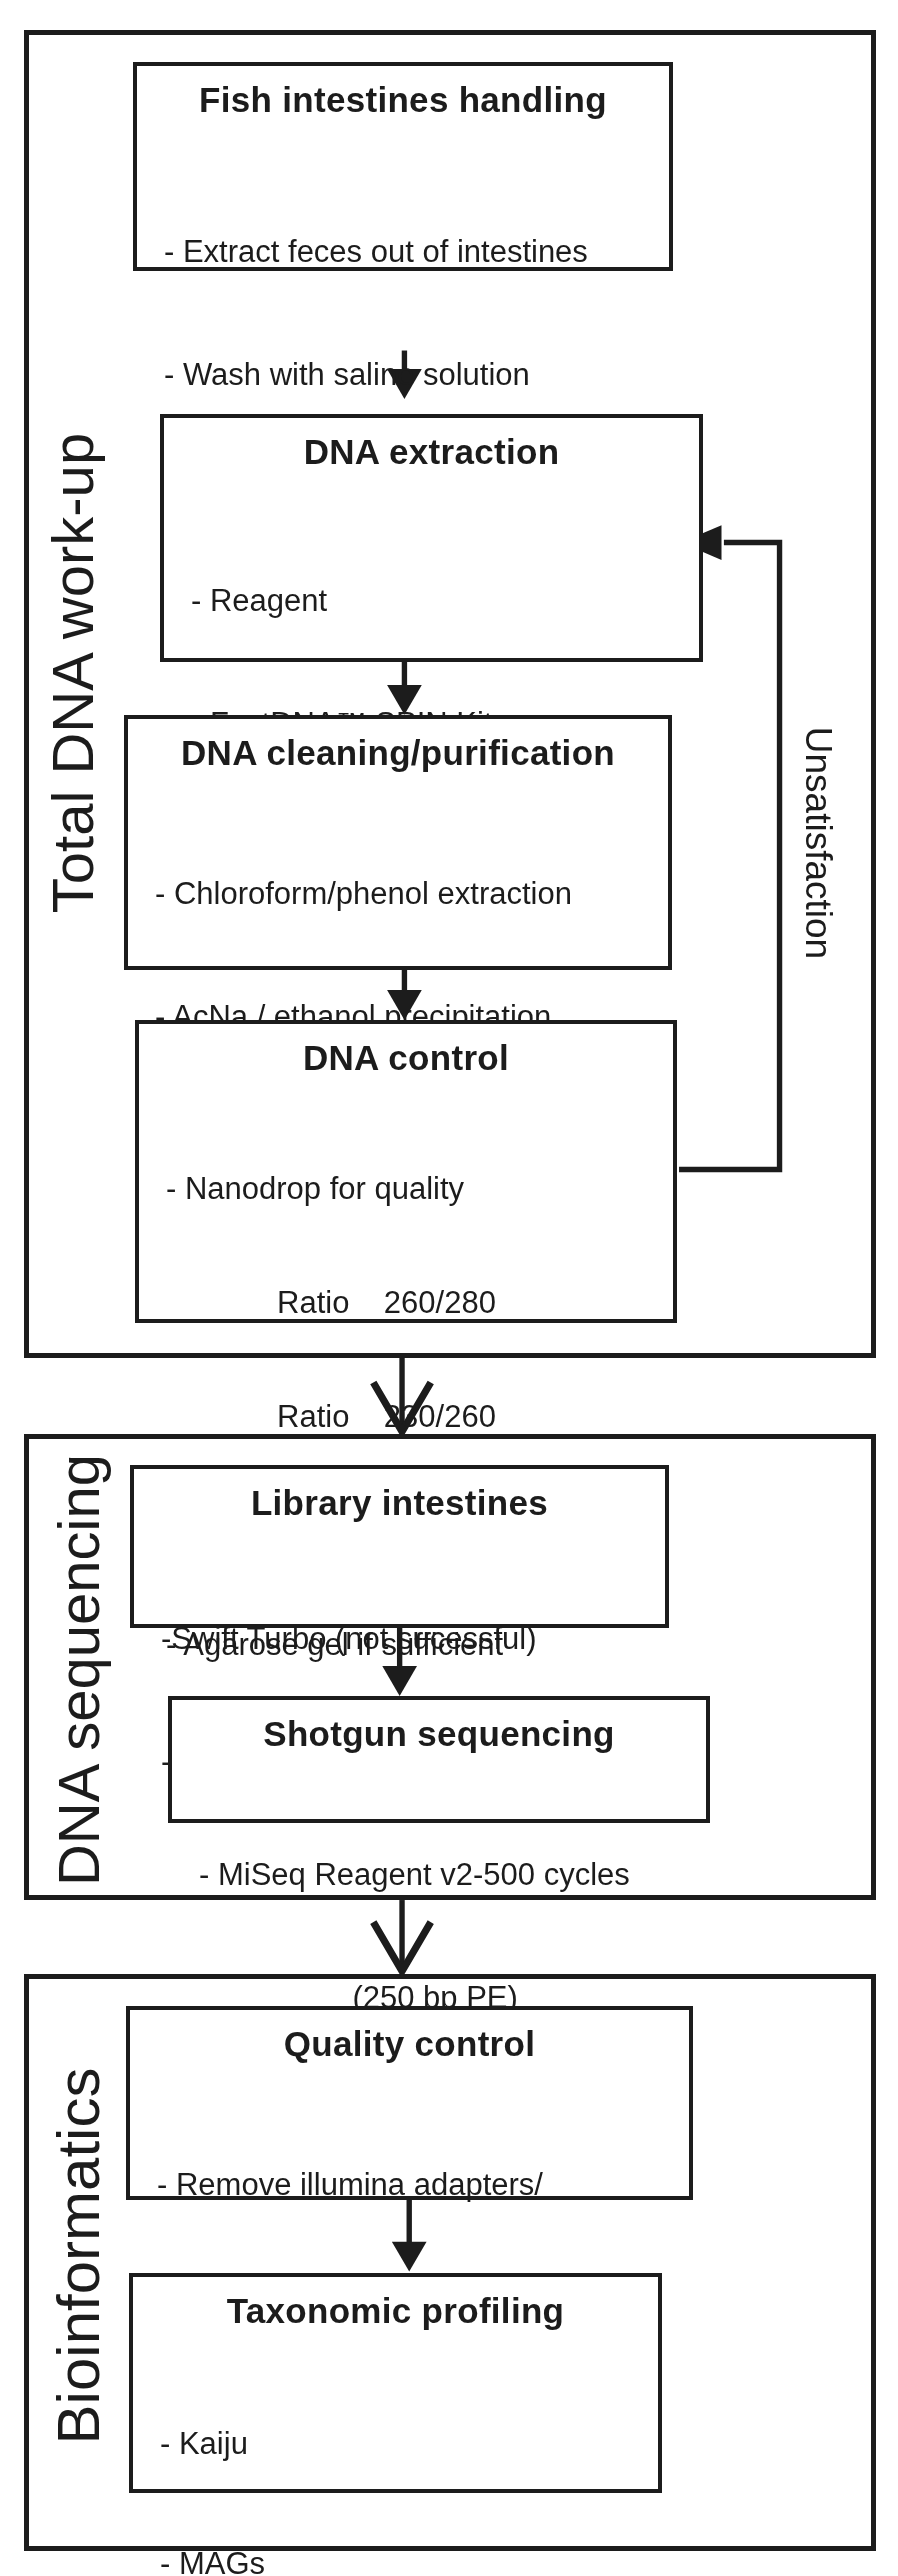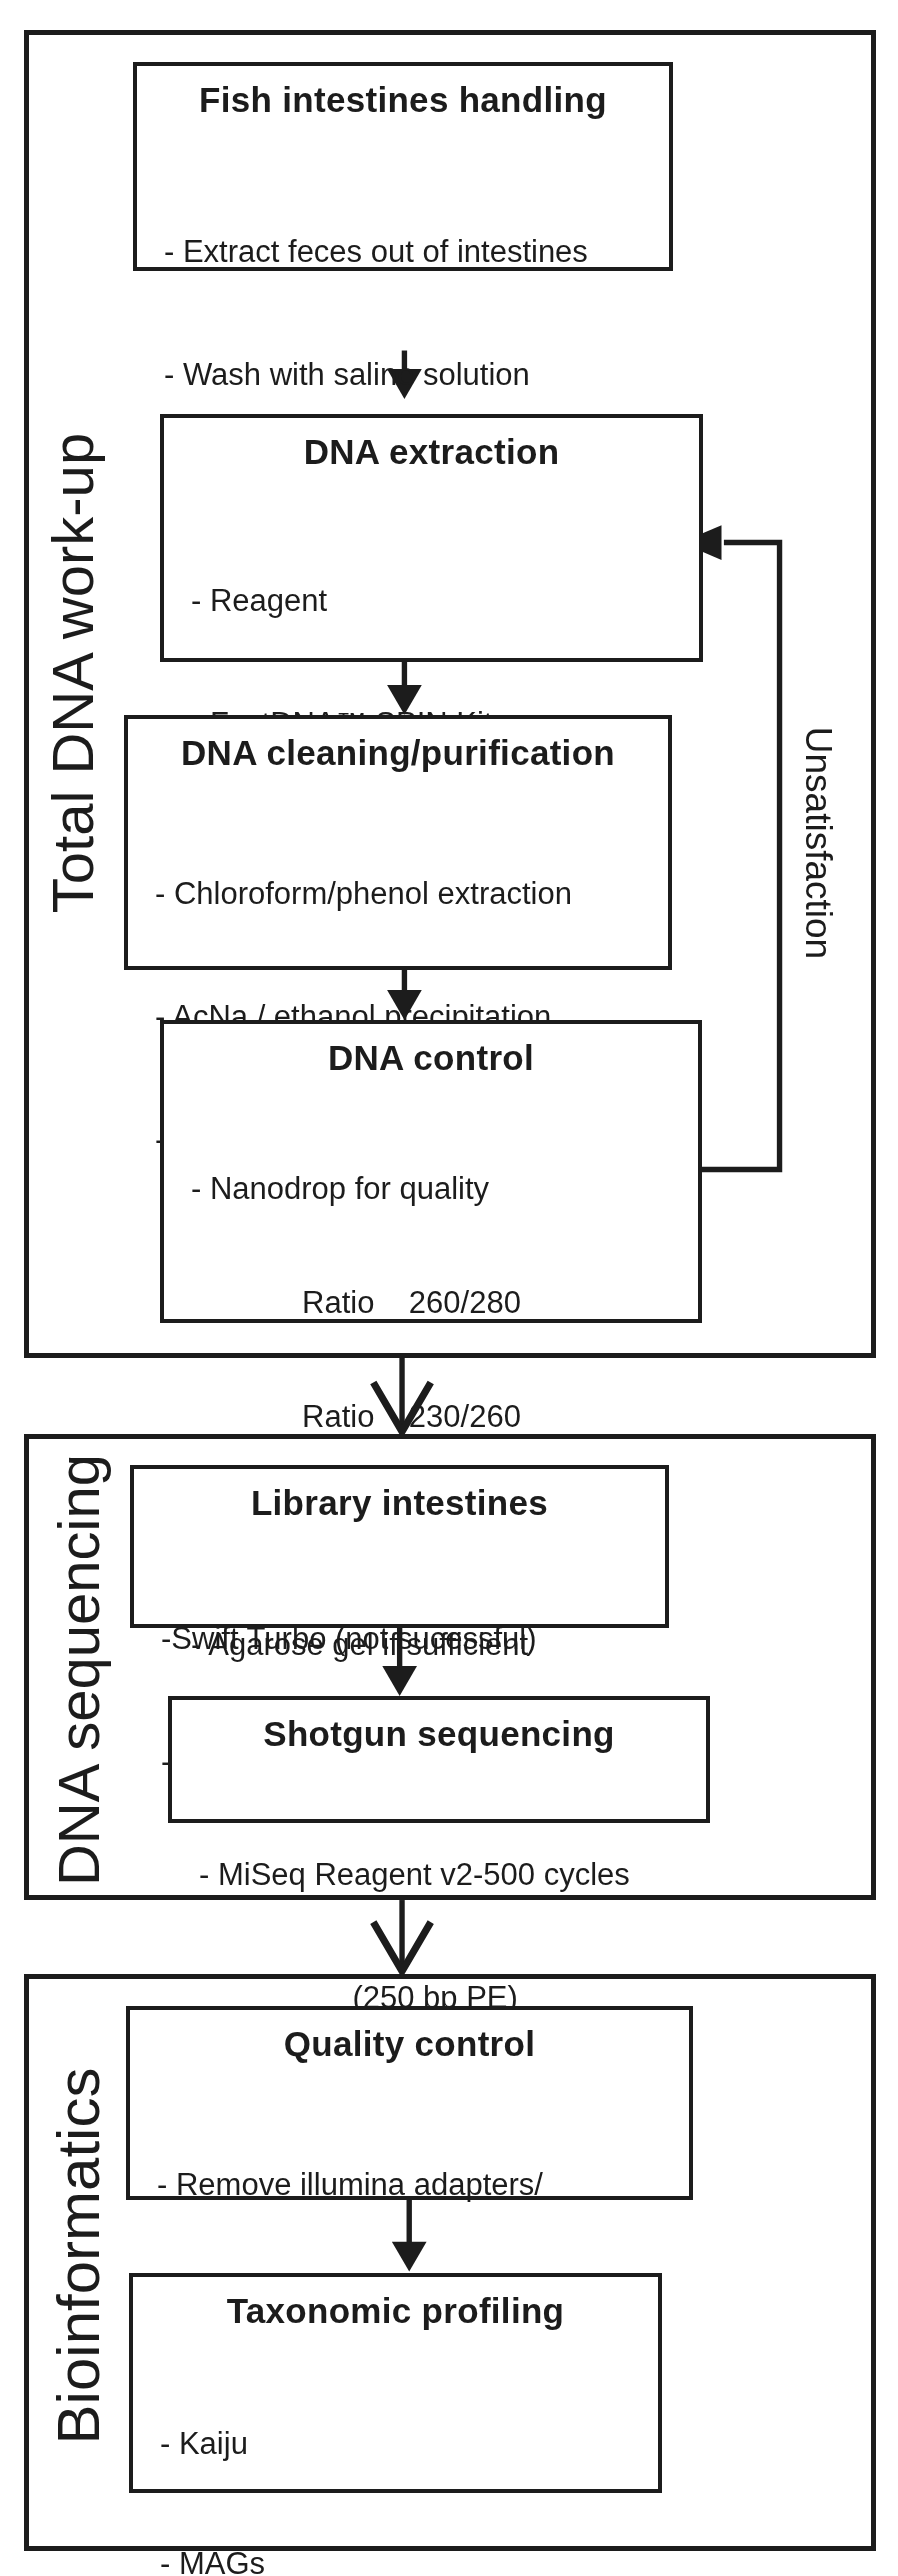--- a/index.html
+++ b/index.html
@@ -22,21 +22,21 @@
 
   .box{
     position:absolute;
     border:4.8px solid #1c1c1c;
     background:#ffffff;
     box-sizing:border-box;
   }
   #box-a{left:133px;top:62px;width:540px;height:209px;}
   #box-b{left:135px;top:414px;width:543px;height:248px;margin-left:25px;}
   #box-c{left:124px;top:715px;width:548px;height:255px;}
-  #box-d{left:135px;top:1020px;width:542px;height:303px;margin-left:25px;}
+  #box-d{left:135px;top:1020px;width:542px;height:303px;}
   #box-e{left:130px;top:1465px;width:539px;height:163px;}
   #box-f{left:129px;top:1696px;width:542px;height:127px;margin-left:39px;}
   #box-g{left:126px;top:2006px;width:567px;height:194px;}
   #box-h{left:129px;top:2273px;width:533px;height:220px;}
 
   .box-title{
     font-size:35px;
     font-weight:bold;
     text-align:center;
     padding-top:14.4px;

